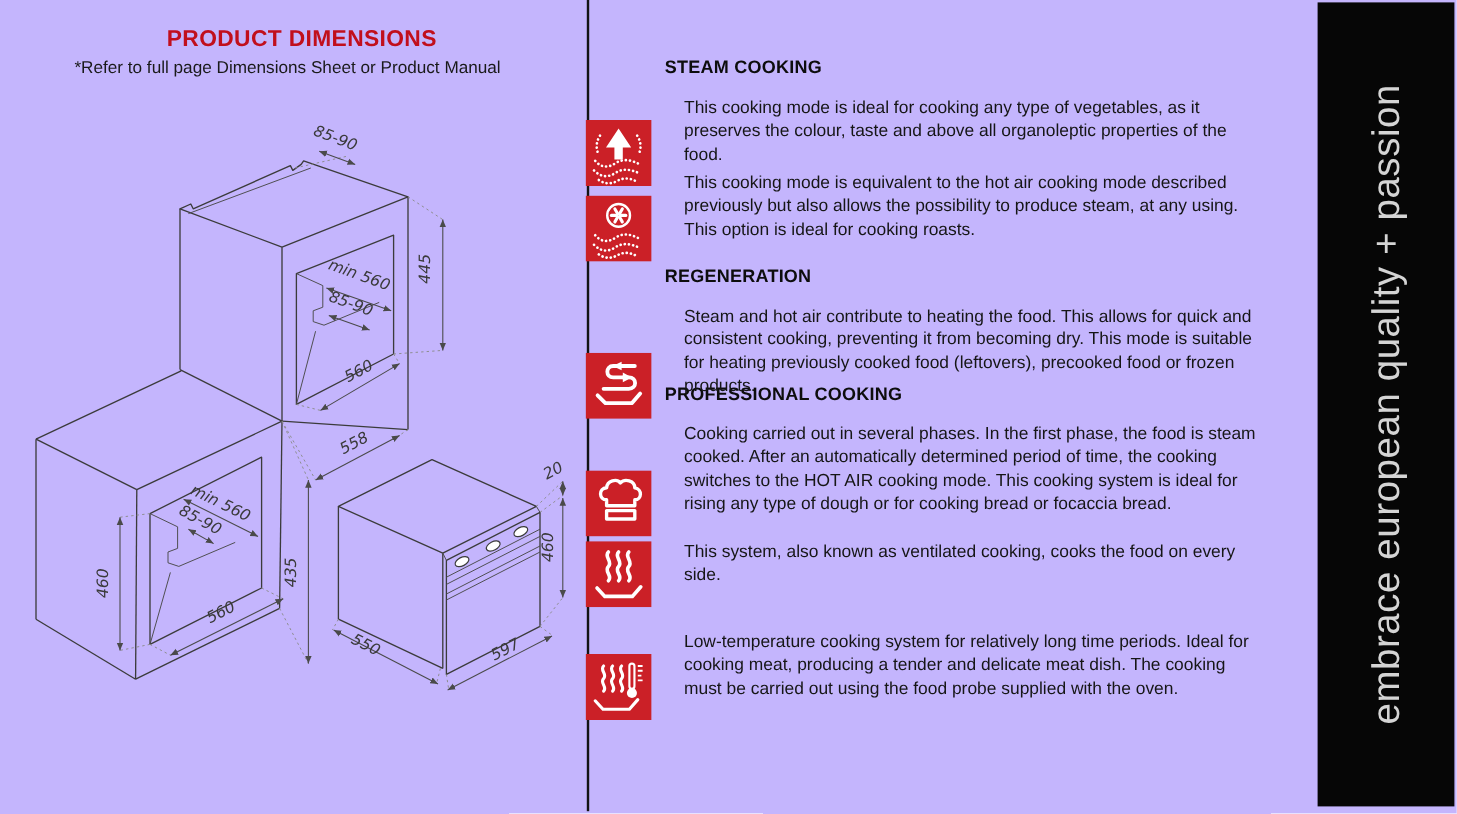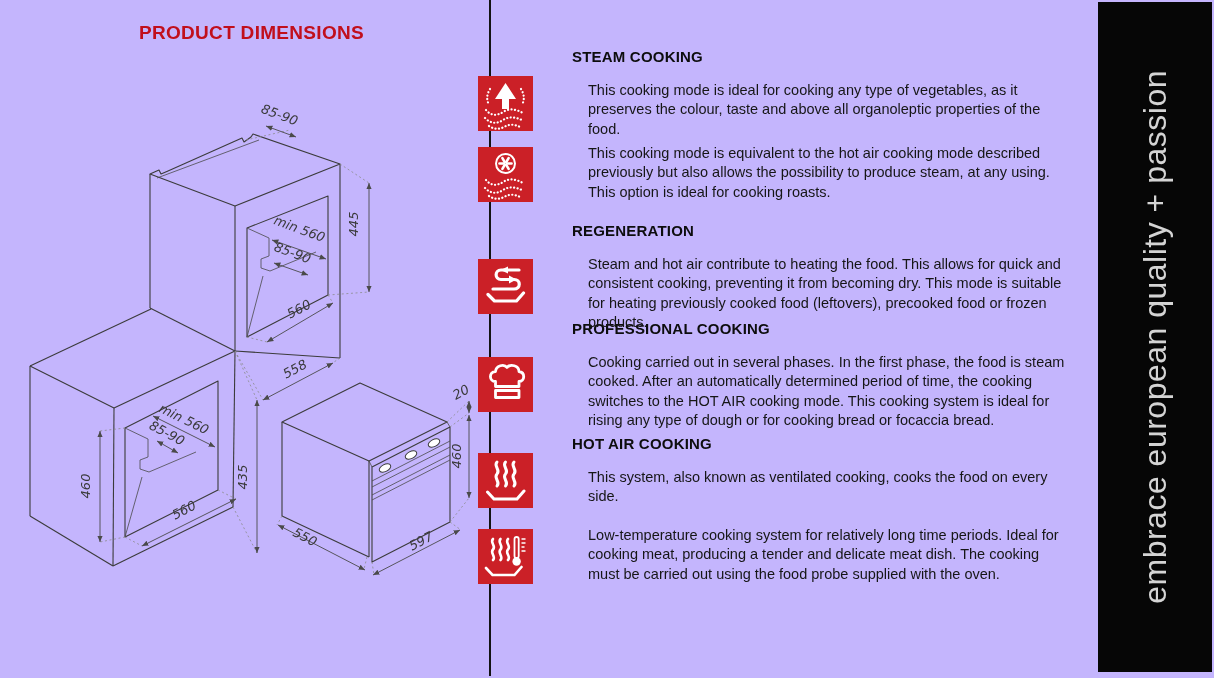--- a/index.html
+++ b/index.html
@@ -3,21 +3,21 @@
 <meta charset="utf-8">
 <style>
   html,body{margin:0;padding:0;background:#ffffff;}
   .page{position:relative;width:1214px;height:678px;background:#c4b5fd;overflow:hidden;
         font-family:"Liberation Sans", sans-serif;color:#111;}
   .title{position:absolute;left:139px;top:22px;margin:0;font-size:19px;font-weight:bold;
          letter-spacing:.3px;color:#c10f1c;}
   .subtitle{position:absolute;left:62px;top:49px;margin:0;font-size:14.3px;color:#1a1a1a;}
   .diagram{position:absolute;left:20px;top:90px;}
   .divider{position:absolute;left:489px;top:0;width:2px;height:676px;background:#131313;}
-  .mode{position:absolute;left:478px;display:flex;align-items:center;gap:28px;}
+  .mode{position:absolute;left:488px;display:flex;align-items:flex-end;}
   .mode-icon{width:55px;height:55px;flex:0 0 55px;display:block;}
   .mode-text{margin-left:11px;margin-top:-3px;width:515px;}
   .mode-text h3{margin:0 0 2px 0;font-size:15px;font-weight:bold;color:#0d0d0d;letter-spacing:.2px;}
   .mode-text p{margin:16px;font-size:14.5px;line-height:1.34;color:#161616;}
   .banner{position:absolute;left:1098px;top:2px;width:114px;height:670px;background:#060606;
           display:flex;align-items:center;justify-content:center;}
   .banner span{writing-mode:vertical-rl;transform:rotate(180deg);white-space:nowrap;
           font-size:32px;color:#d4d4d4;letter-spacing:.5px;}
   
   .edge{stroke:#3b3b3b;stroke-width:1.1;fill:none;stroke-linejoin:round;}
@@ -26,20 +26,21 @@
   .ext{stroke:#8c8c8c;stroke-width:.8;fill:none;stroke-dasharray:2,2.6;}
   .dimtext{font-family:"DejaVu Sans", sans-serif;font-style:italic;font-size:13px;
            fill:#3a3a3a;text-anchor:middle;}
 </style>
 </head>
 <body>
 
 <div class="page">
 
   <h1 class="title">PRODUCT DIMENSIONS</h1>
+  <p class="subtitle">*Refer to full page Dimensions Sheet or Product Manual</p>
 
   <svg class="diagram" width="470" height="540" viewBox="0 0 470 540">
     <defs>
       <marker id="ah" viewBox="0 0 10 10" refX="8" refY="5" markerWidth="8" markerHeight="8" orient="auto-start-reverse" markerUnits="userSpaceOnUse">
         <path d="M0,1.6 L8,5 L0,8.4 z" fill="#4a4a4a"></path>
       </marker>
     </defs>
 
     <g>
       <path class="edge" d="M130,84 L139,80 L141,84 L148,81 L222,48 L224,52 L231,47 L233,44 L320,74 L215,116 Z"></path>
@@ -212,21 +213,20 @@
     <svg class="mode-icon" viewBox="0 0 55 55">
       <rect width="55" height="55" fill="#cb2027"></rect>
       <g stroke="#fff" stroke-width="3" fill="none" stroke-linecap="round">
         <path d="M19,9 C15,13 23,17 19,21 C15,25 23,29 19,33"></path>
         <path d="M27.5,9 C23.5,13 31.5,17 27.5,21 C23.5,25 31.5,29 27.5,33"></path>
         <path d="M36,9 C32,13 40,17 36,21 C32,25 40,29 36,33"></path>
         <path d="M9.5,39 L16,46 L39,46 L46,38"></path>
       </g>
     </svg>
     <div class="mode-text">
-      <h3>HOT AIR COOKING</h3>
       <p>This system, also known as ventilated cooking, cooks the food on every side.</p>
     </div>
   </div>
 
   <div class="mode" style="top:513px">
     <svg class="mode-icon" viewBox="0 0 55 55">
       <rect width="55" height="55" fill="#cb2027"></rect>
       <g stroke="#fff" stroke-width="2.6" fill="none" stroke-linecap="round">
         <path d="M15,10 C11.5,13.5 18.5,17 15,20.5 C11.5,24 18.5,27.5 15,31"></path>
         <path d="M22.5,10 C19,13.5 26,17 22.5,20.5 C19,24 26,27.5 22.5,31"></path>

